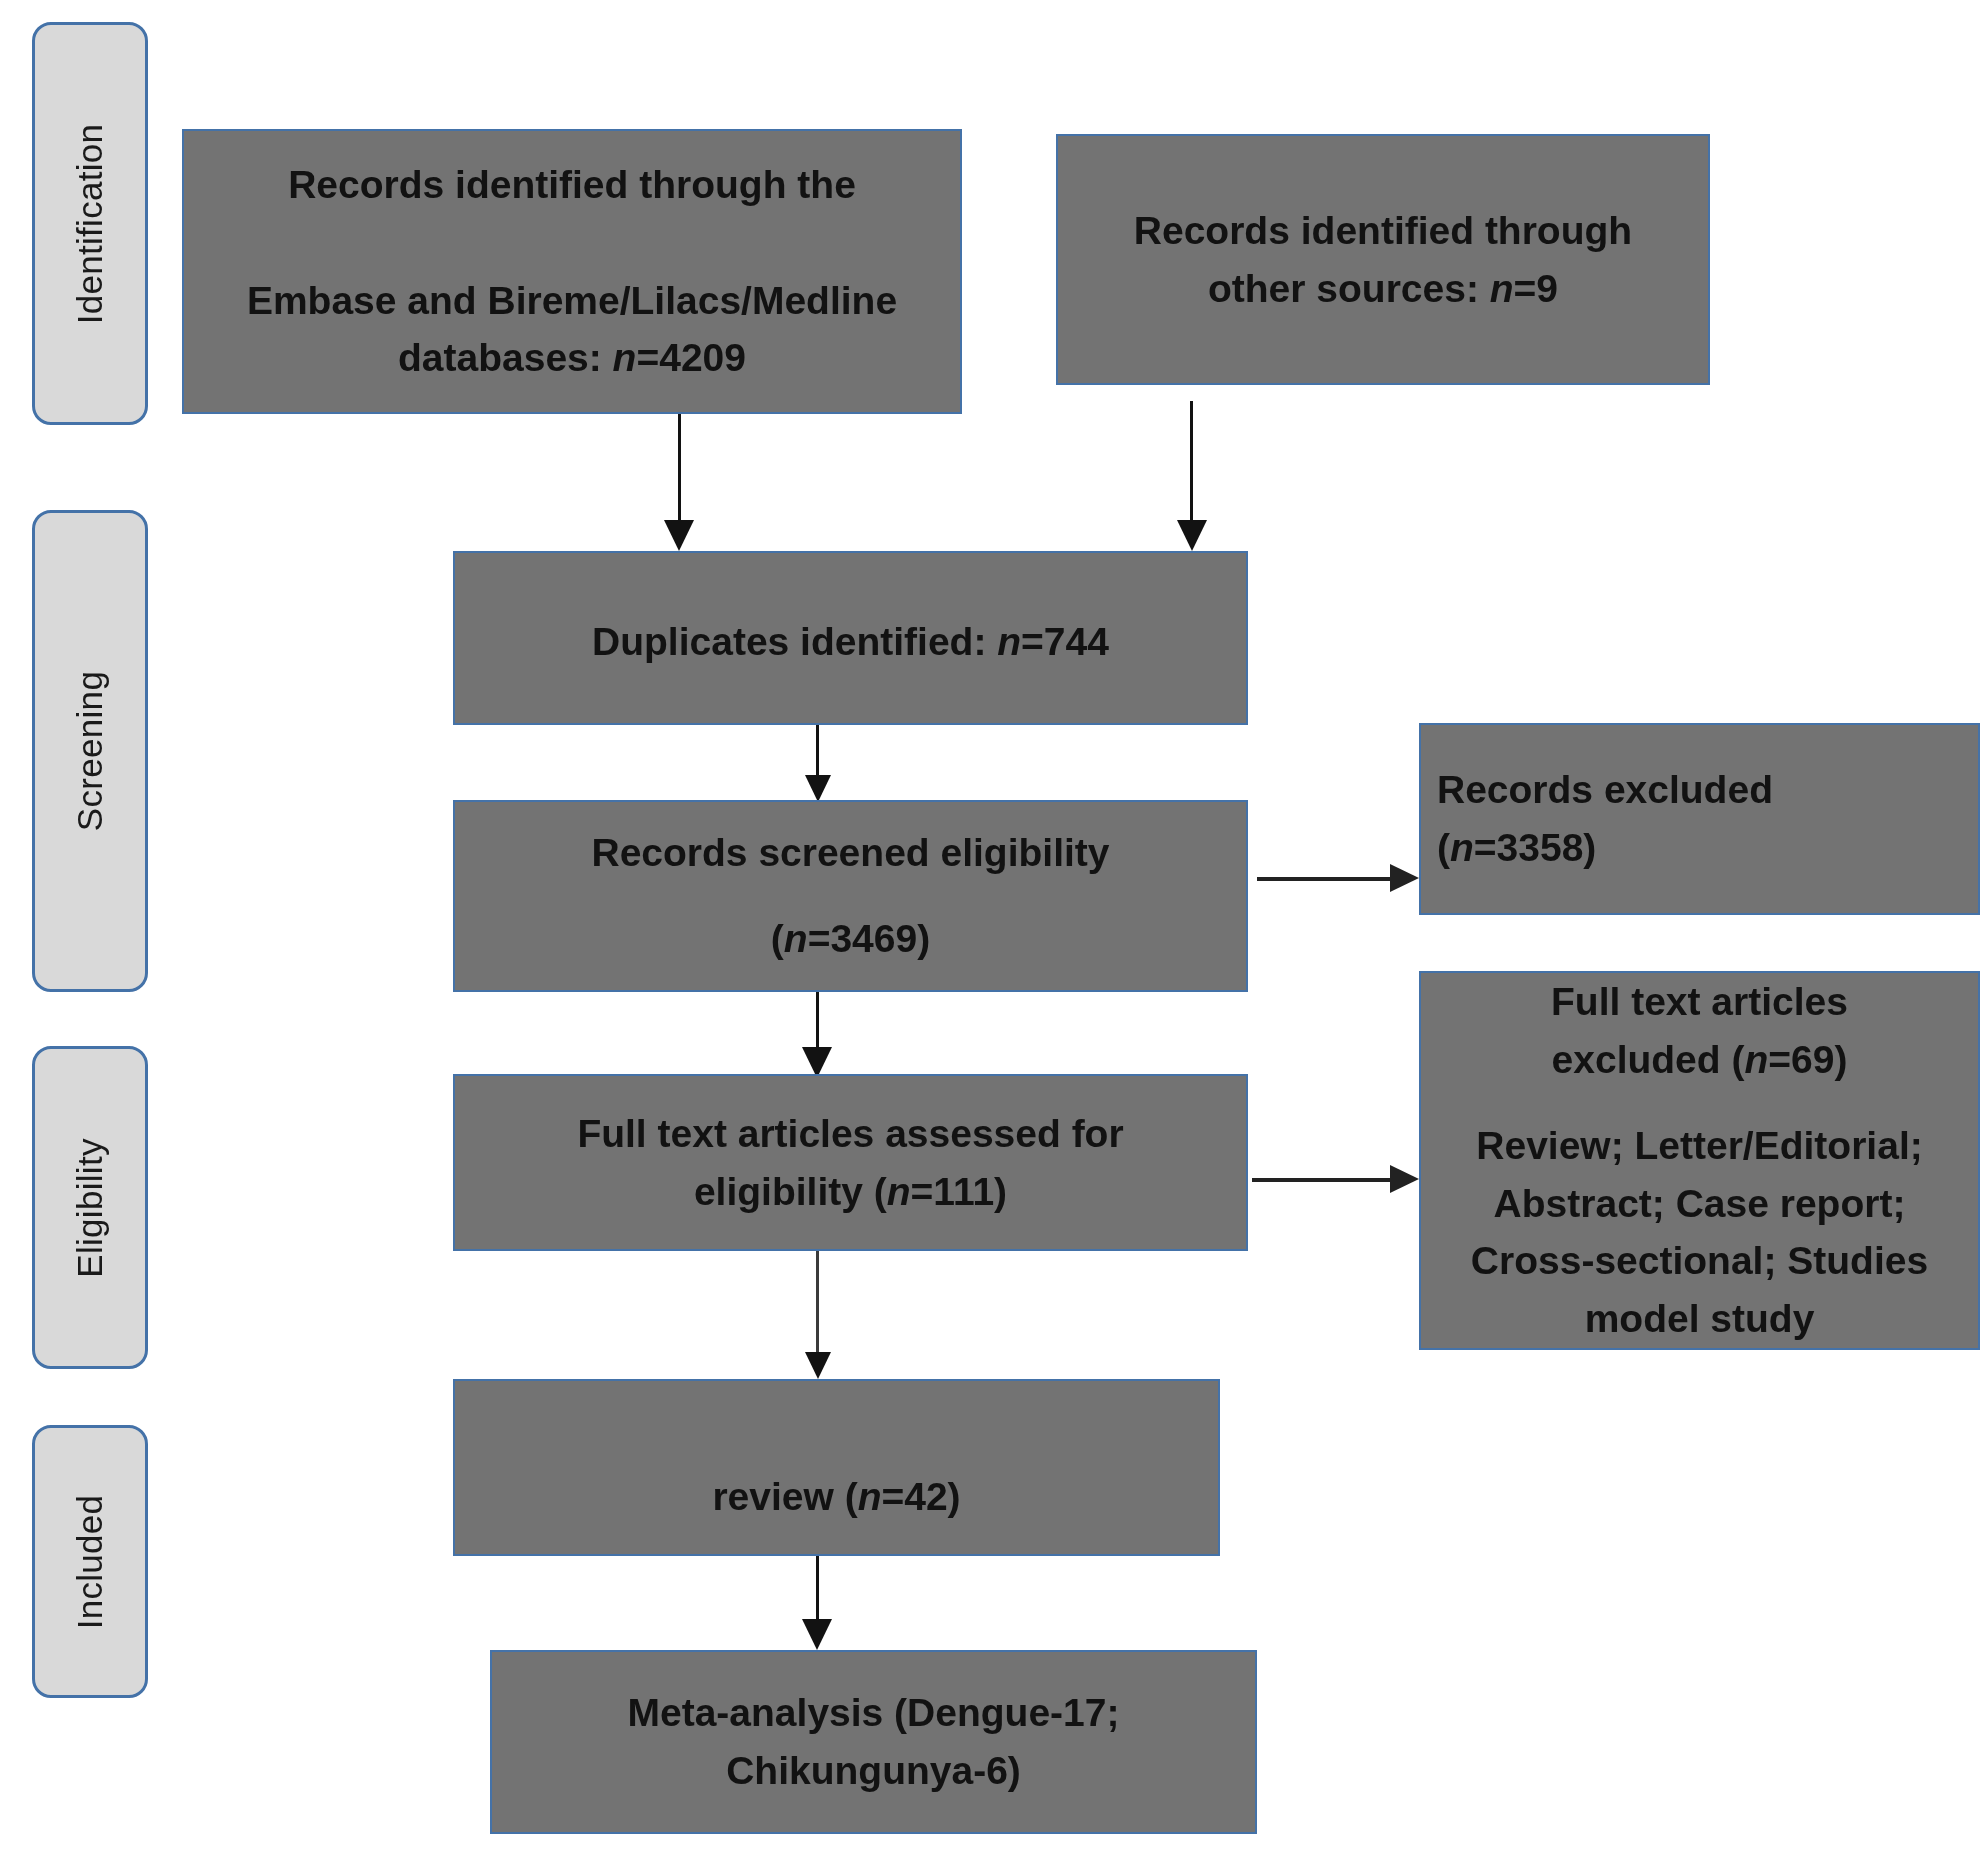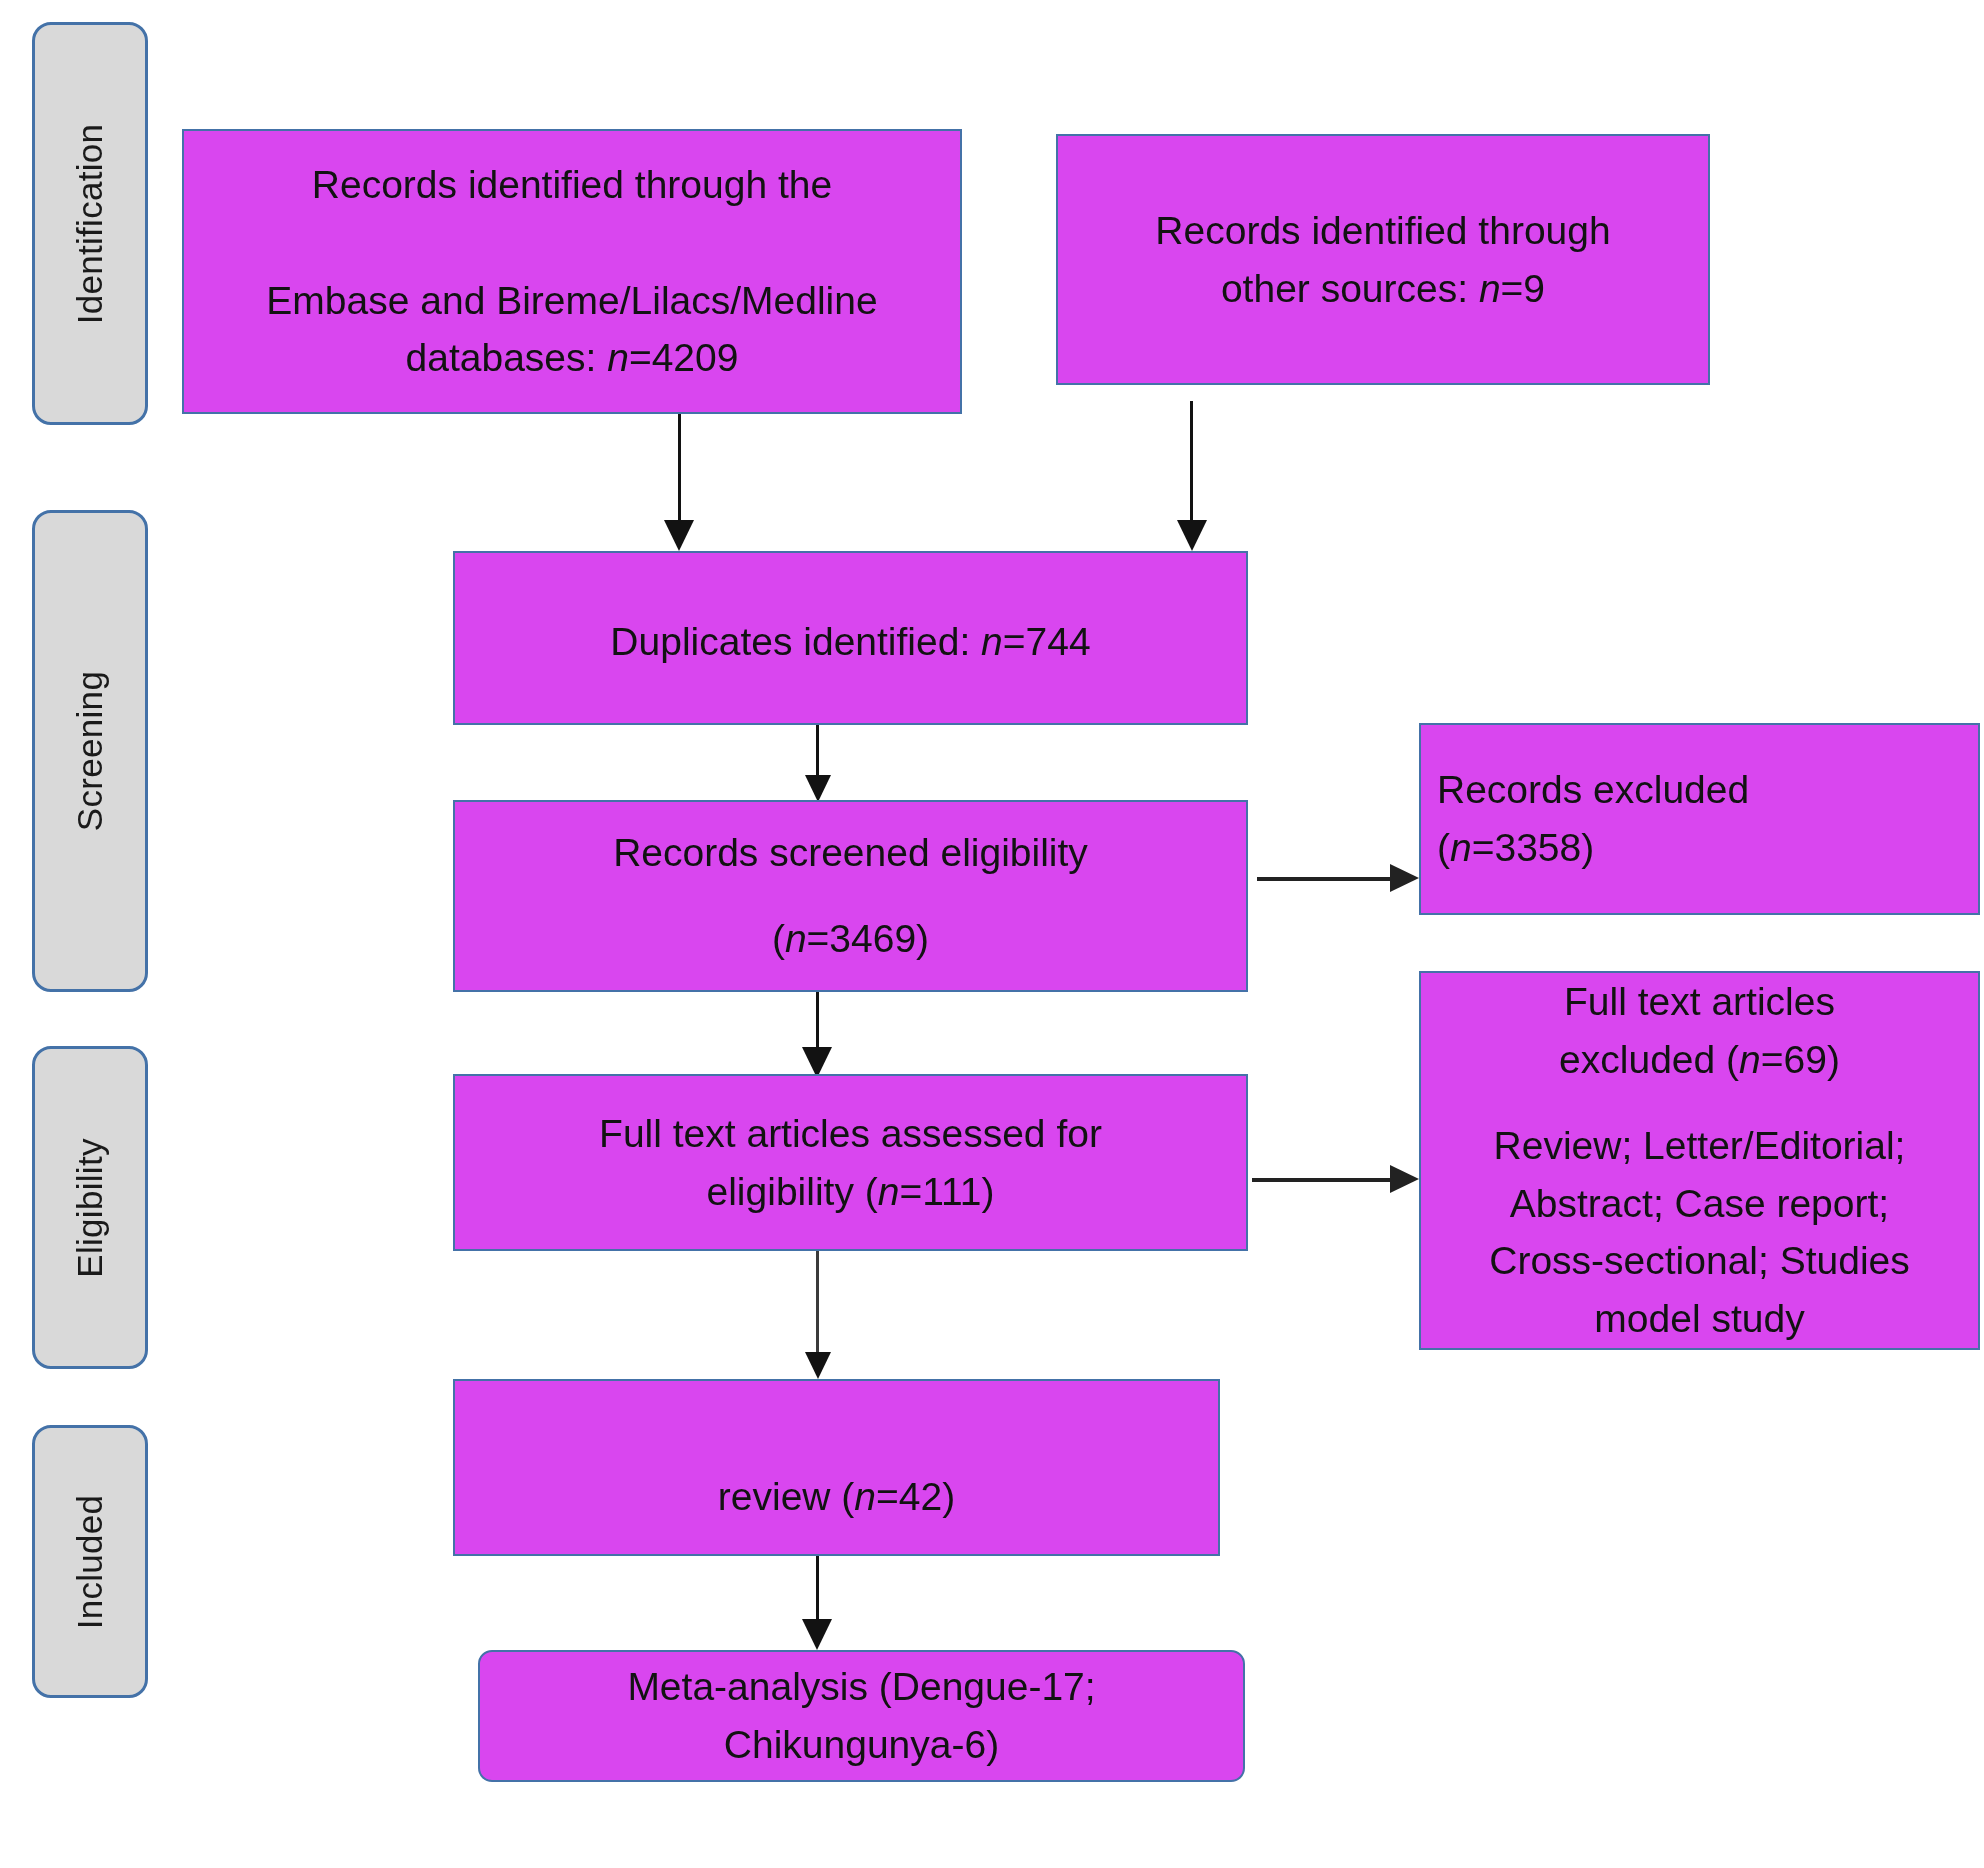--- a/index.html
+++ b/index.html
@@ -23,25 +23,26 @@
     transform:rotate(-90deg);
     white-space:nowrap;
     font-size:35px;
     color:#1a1a1a;
     letter-spacing:0.3px;
   }
   
   .box{
     position:absolute;
     box-sizing:border-box;
-    background:#d946ef;
+    background:#737373;
     border:2.2px solid #4472a8;
     display:flex;
     flex-direction:column;
     justify-content:center;
+    font-weight:bold;
   }
   .box.center{align-items:center;text-align:center;}
   .box.left{align-items:flex-start;text-align:left;}
   .box .tx{
     font-size:39px;
     line-height:1.48;
     color:#121212;
     padding:0 14.5px;
     width:100%;
     box-sizing:border-box;
@@ -171,21 +172,21 @@
   <div class="box center" style="left:453px;top:1379px;width:767px;height:177px;">
     <div class="tx">
       <br>
       <span>review (</span><i>n</i><span>=42)</span>
     </div>
   </div>
 
   <div class="vline" style="left:816px;top:1556px;height:65px;"></div>
   <div class="arrow-d" style="left:802px;top:1619px;"></div>
 
-  <div class="box center" style="left:478px;top:1650px;width:767px;height:132px;border-radius:14px;">
+  <div class="box center" style="left:490px;top:1650px;width:767px;height:184px;">
     <div class="tx">
       <span>Meta-analysis (Dengue-17;</span><br>
       <span>Chikungunya-6)</span>
     </div>
   </div>
 
 </div>
 
 
 </body></html>

